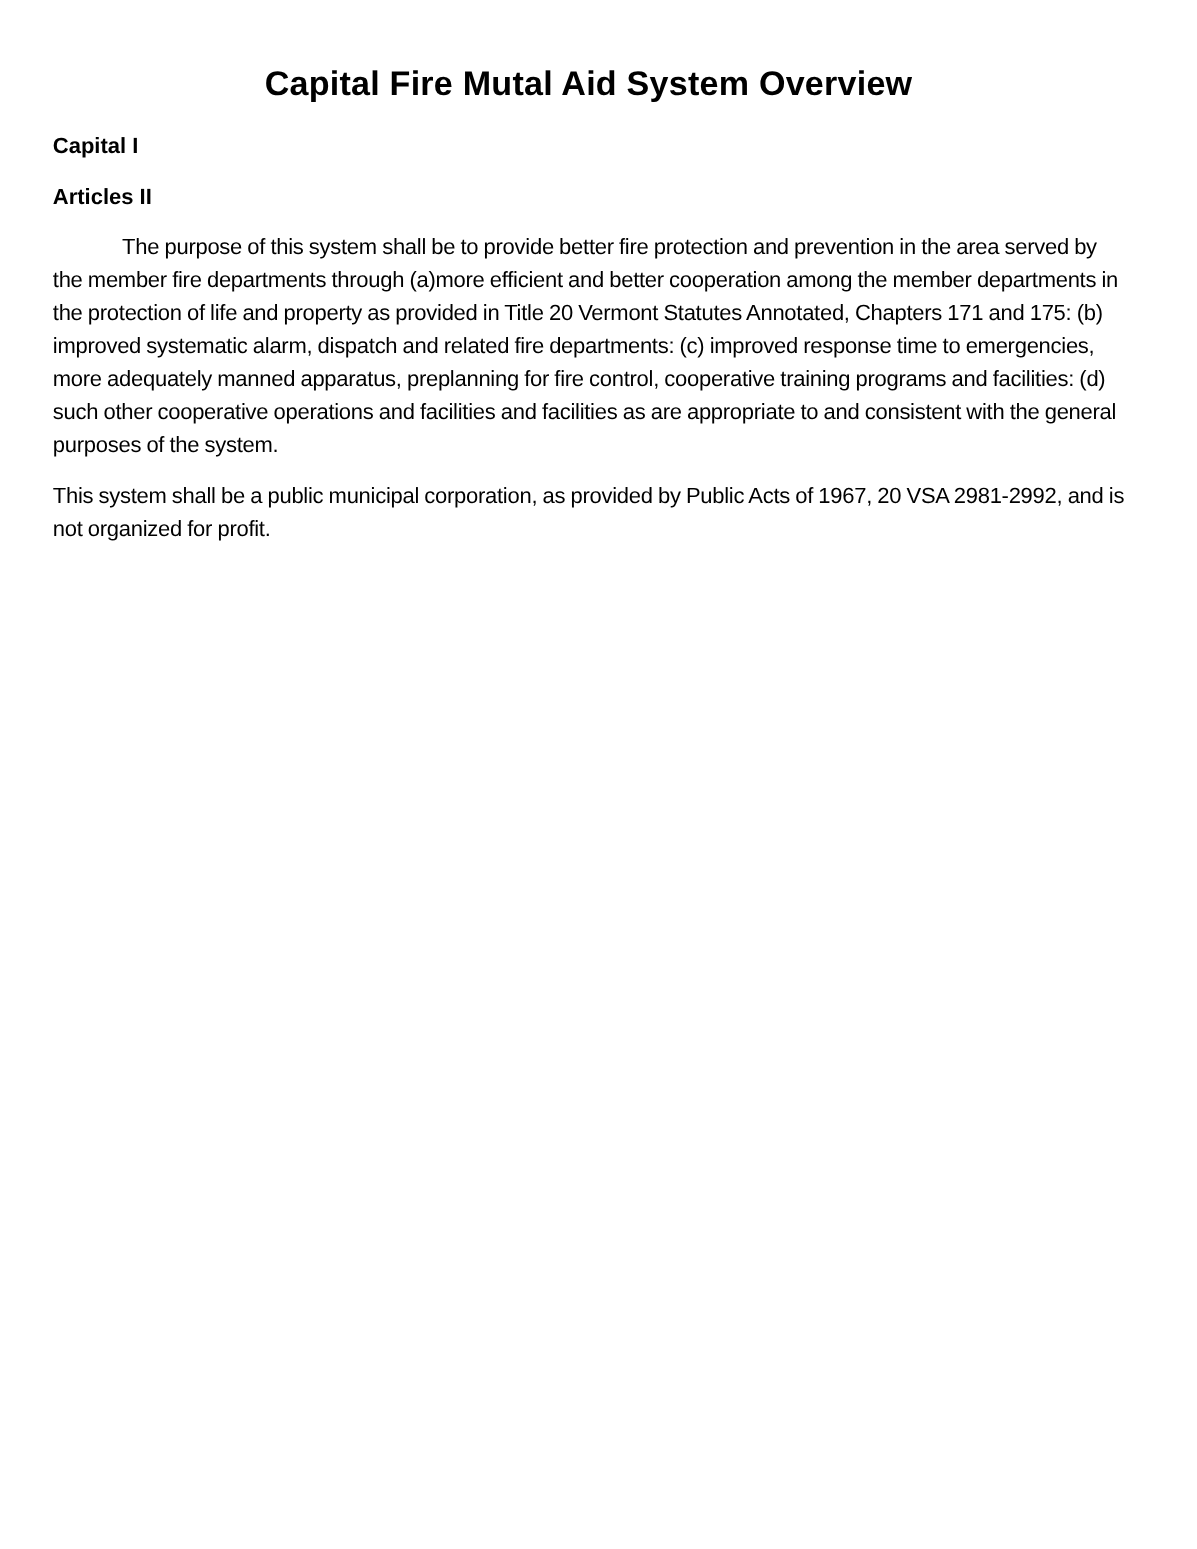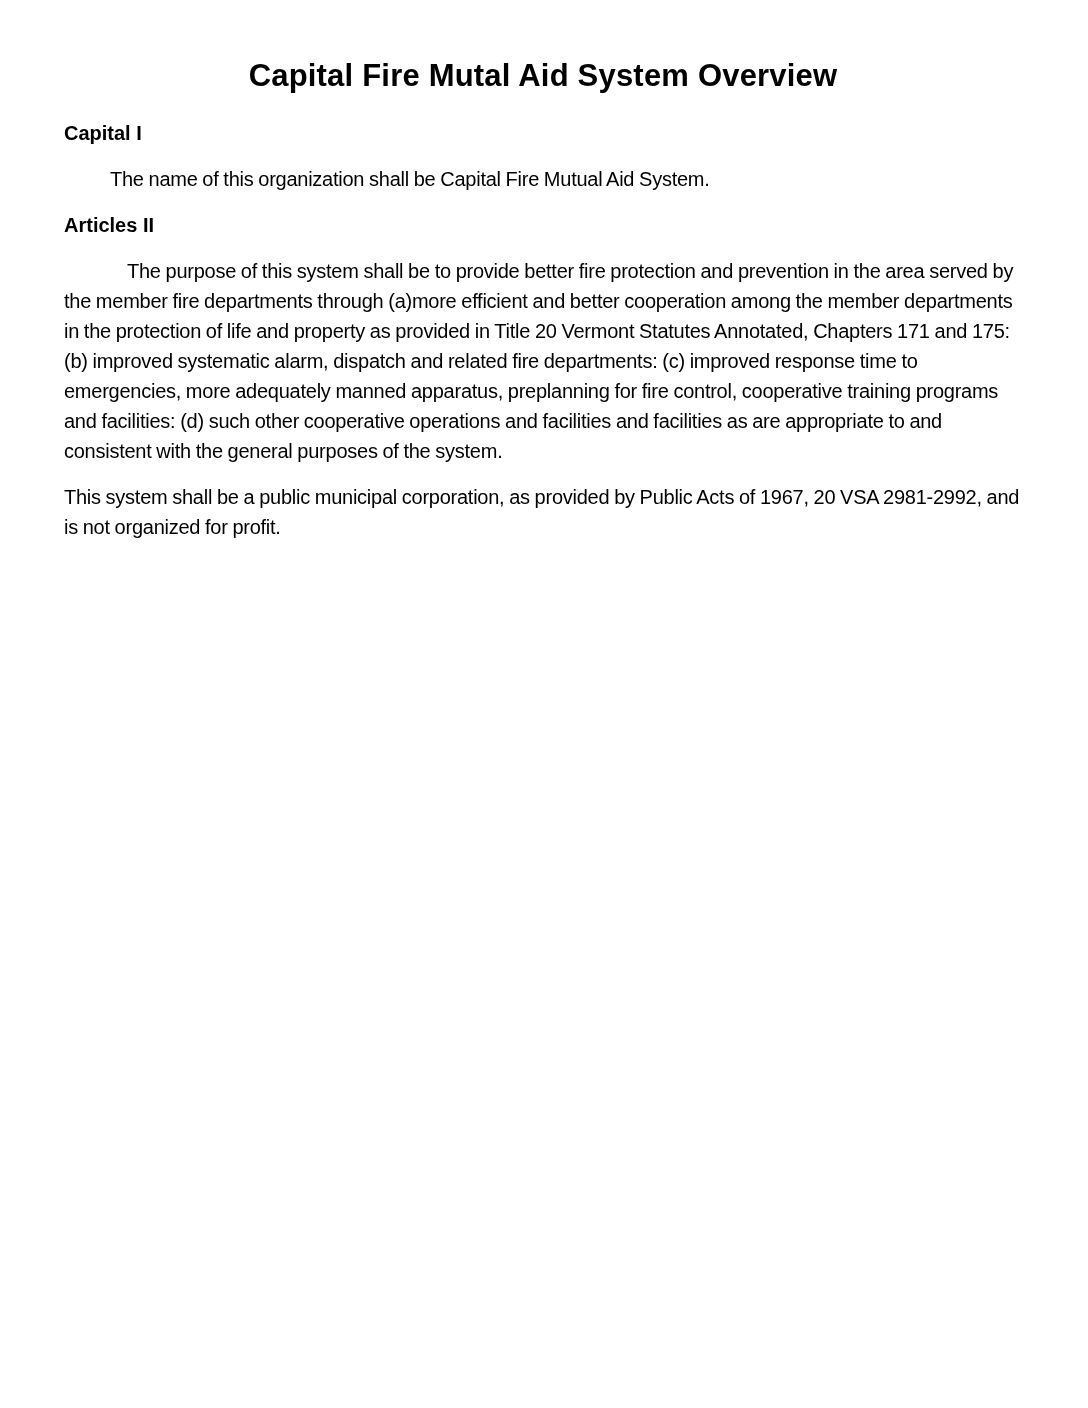--- a/index.html
+++ b/index.html
@@ -11,21 +11,21 @@
     width: 1088px;
     height: 1408px;
     overflow: hidden;
     font-family: "Liberation Sans", sans-serif;
     color: #000000;
   }
   .page {
     box-sizing: border-box;
     width: 1088px;
     height: 1408px;
-    padding: 56px 66px 0 64px;
+    padding: 56px 66px 0 48px;
     background: #ffffff;
   }
   .doc-title {
     margin: 0 0 22px 0;
     text-align: center;
     font-size: 31px;
     font-weight: bold;
     line-height: 40px;
     letter-spacing: 0.2px;
   }
@@ -56,21 +56,20 @@
 </head>
 <body>
 
 <div class="page">
 
   <h1 class="doc-title">Capital Fire Mutal Aid System Overview</h1>
 
 
   <section class="article-section">
     <h3 class="article-heading">Capital I</h3>
-    <p class="body-par indent-sm">The name of this organization shall be Capital Fire Mutual Aid System.</p>
   </section>
 
   <section class="article-section">
     <h3 class="article-heading">Articles II</h3>
     <p class="body-par indent-md">The purpose of this system shall be to provide better fire protection and prevention in the area served by the member fire departments through (a)more efficient and better cooperation among the member departments in the protection of life and property as provided in Title 20 Vermont Statutes Annotated, Chapters 171 and 175: (b) improved systematic alarm, dispatch and related fire departments: (c) improved response time to emergencies, more adequately manned apparatus, preplanning for fire control, cooperative training programs and facilities: (d) such other cooperative operations and facilities and facilities as are appropriate to and consistent with the general purposes of the system.</p>
     <p class="body-par">This system shall be a public municipal corporation, as provided by Public Acts of 1967, 20 VSA 2981-2992, and is not organized for profit.</p>
   </section>
 
 </div>
 

